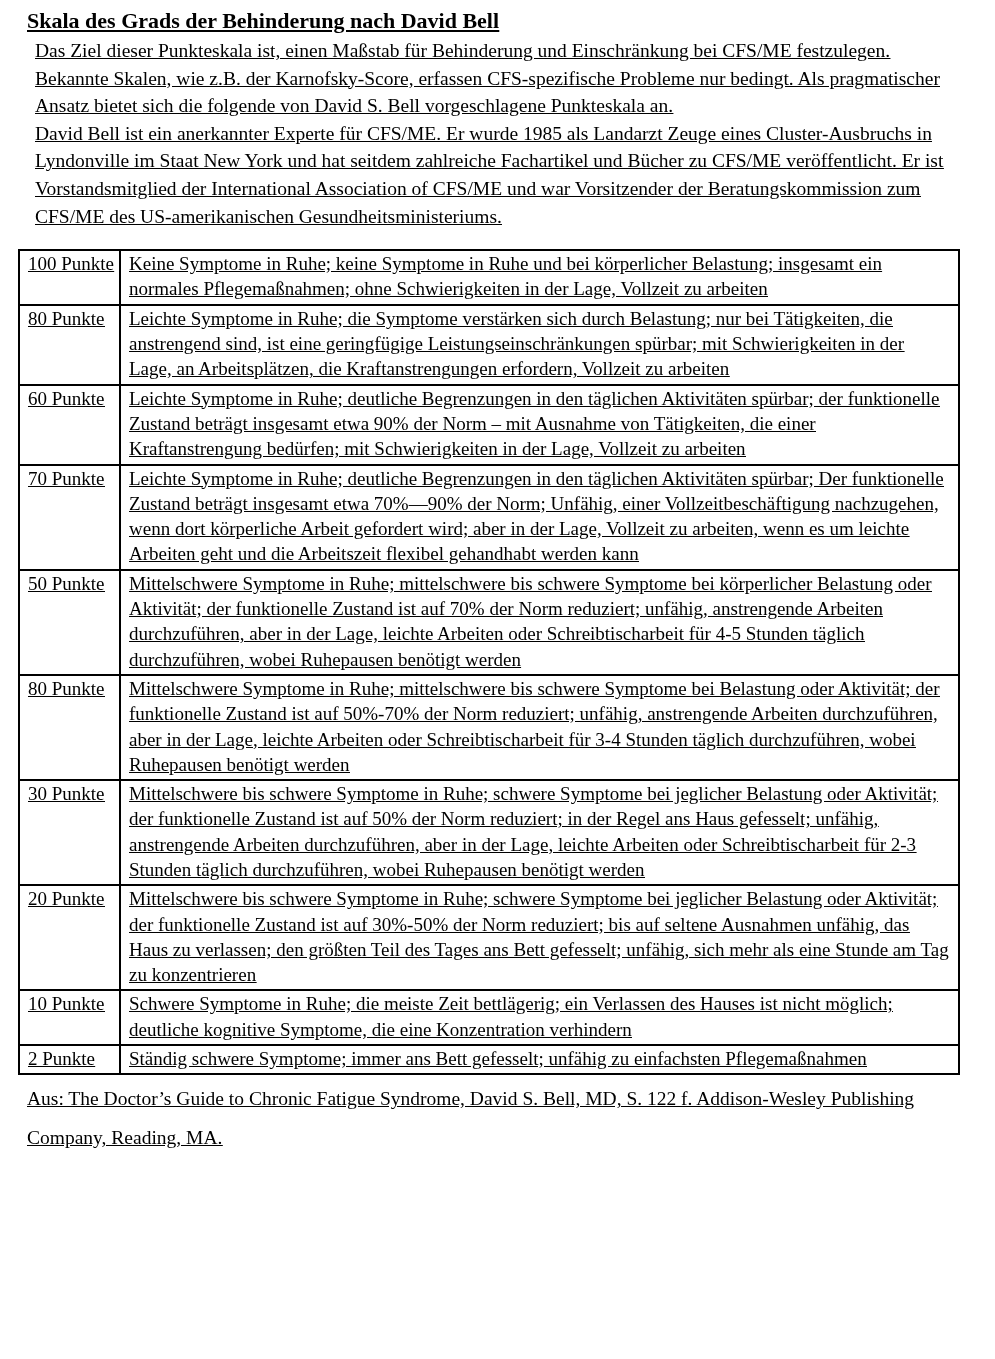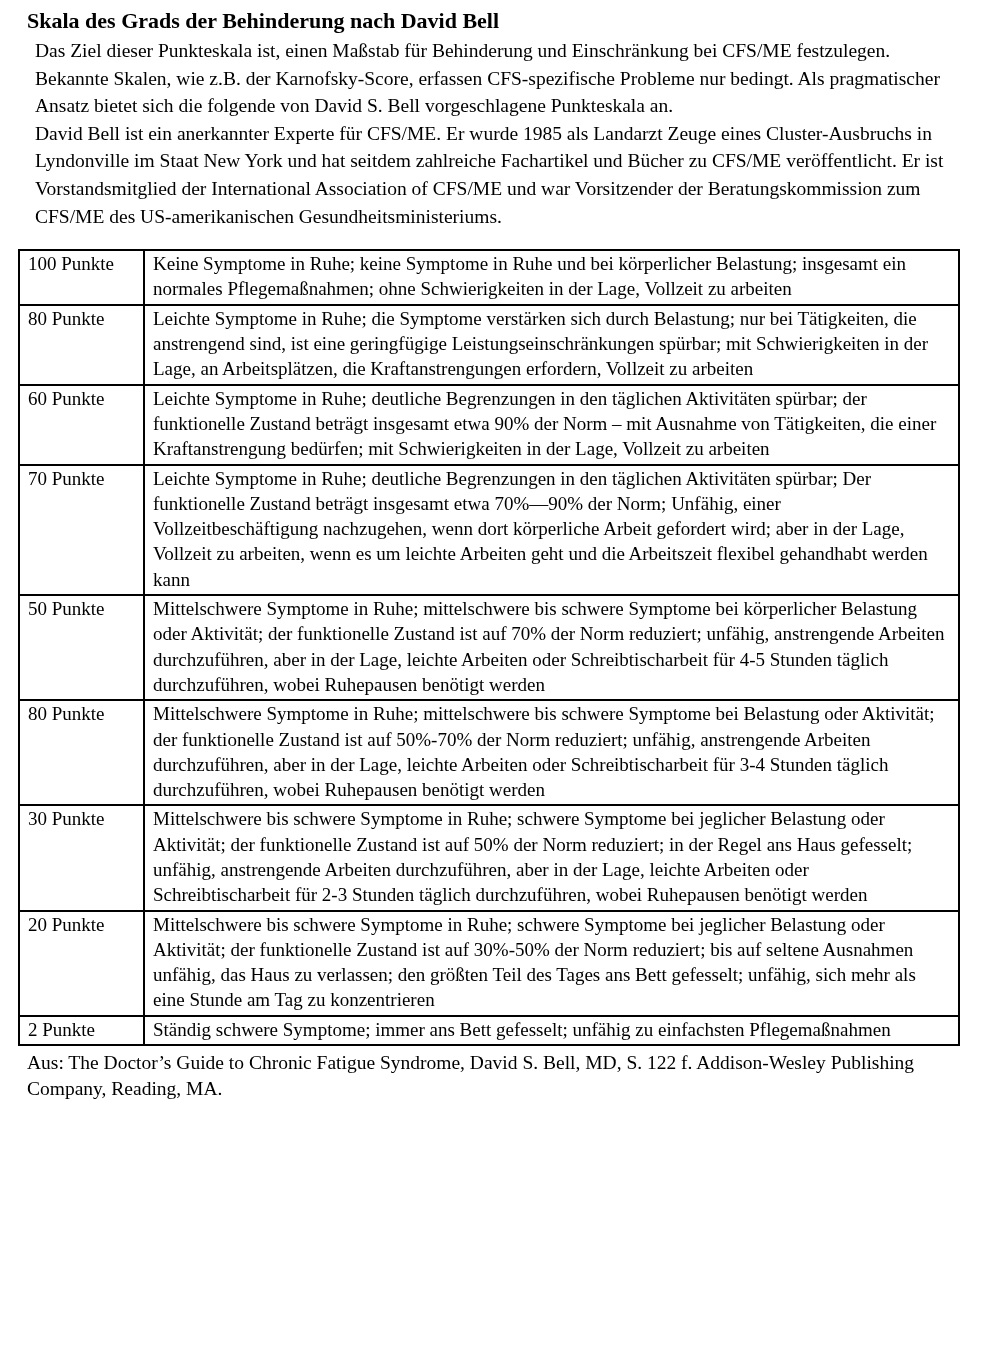--- a/index.html
+++ b/index.html
@@ -1,15 +1,15 @@
 <!DOCTYPE html>
 <html lang="de"><head>
 <meta charset="utf-8">
 <style>
-  * { box-sizing: border-box; }
+  * { box-sizing: border-box; text-decoration: underline; }
   html, body {
     margin: 0;
     padding: 0;
     background: #ffffff;
     color: #000000;
   }
   body {
     width: 995px;
     height: 1359px;
     overflow: hidden;
@@ -37,27 +37,27 @@
     table-layout: fixed;
   }
   table.bell-scale td {
     border: 2px solid #000000;
     vertical-align: top;
     font-size: 19px;
     line-height: 25.3px;
     padding: 0px 8px 2px 8px;
   }
   td.points-col {
-    width: 125px;
+    width: 101px;
     white-space: nowrap;
   }
   .source {
     margin: 4px 0 0 9px;
     font-size: 19.5px;
-    line-height: 26px;
+    line-height: 39px;
   }
 </style>
 </head>
 <body>
 
 <div class="page">
 
   <h1 class="doc-title">Skala des Grads der Behinderung nach David Bell</h1>
 
   <div class="intro">
@@ -93,20 +93,24 @@
         </tr>
         <tr>
           <td class="points-col">30 Punkte</td>
           <td class="desc-col">Mittelschwere bis schwere Symptome in Ruhe; schwere Symptome bei jeglicher Belastung oder Aktivität; der funktionelle Zustand ist auf 50% der Norm reduziert; in der Regel ans Haus gefesselt; unfähig, anstrengende Arbeiten durchzuführen, aber in der Lage, leichte Arbeiten oder Schreibtischarbeit für 2-3 Stunden täglich durchzuführen, wobei Ruhepausen benötigt werden</td>
         </tr>
         <tr>
           <td class="points-col">20 Punkte</td>
           <td class="desc-col">Mittelschwere bis schwere Symptome in Ruhe; schwere Symptome bei jeglicher Belastung oder Aktivität; der funktionelle Zustand ist auf 30%-50% der Norm reduziert; bis auf seltene Ausnahmen unfähig, das Haus zu verlassen; den größten Teil des Tages ans Bett gefesselt; unfähig, sich mehr als eine Stunde am Tag zu konzentrieren</td>
         </tr>
         <tr>
+          <td class="points-col">10 Punkte</td>
+          <td class="desc-col">Schwere Symptome in Ruhe; die meiste Zeit bettlägerig; ein Verlassen des Hauses ist nicht möglich; deutliche kognitive Symptome, die eine Konzentration verhindern</td>
+        </tr>
+        <tr>
           <td class="points-col">2 Punkte</td>
           <td class="desc-col">Ständig schwere Symptome; immer ans Bett gefesselt; unfähig zu einfachsten Pflegemaßnahmen</td>
         </tr>
       </tbody>
   </table>
 
   <p class="source">Aus: The Doctor’s Guide to Chronic Fatigue Syndrome, David S. Bell, MD, S. 122 f. Addison-Wesley Publishing Company, Reading, MA.</p>
 
 </div>
 

